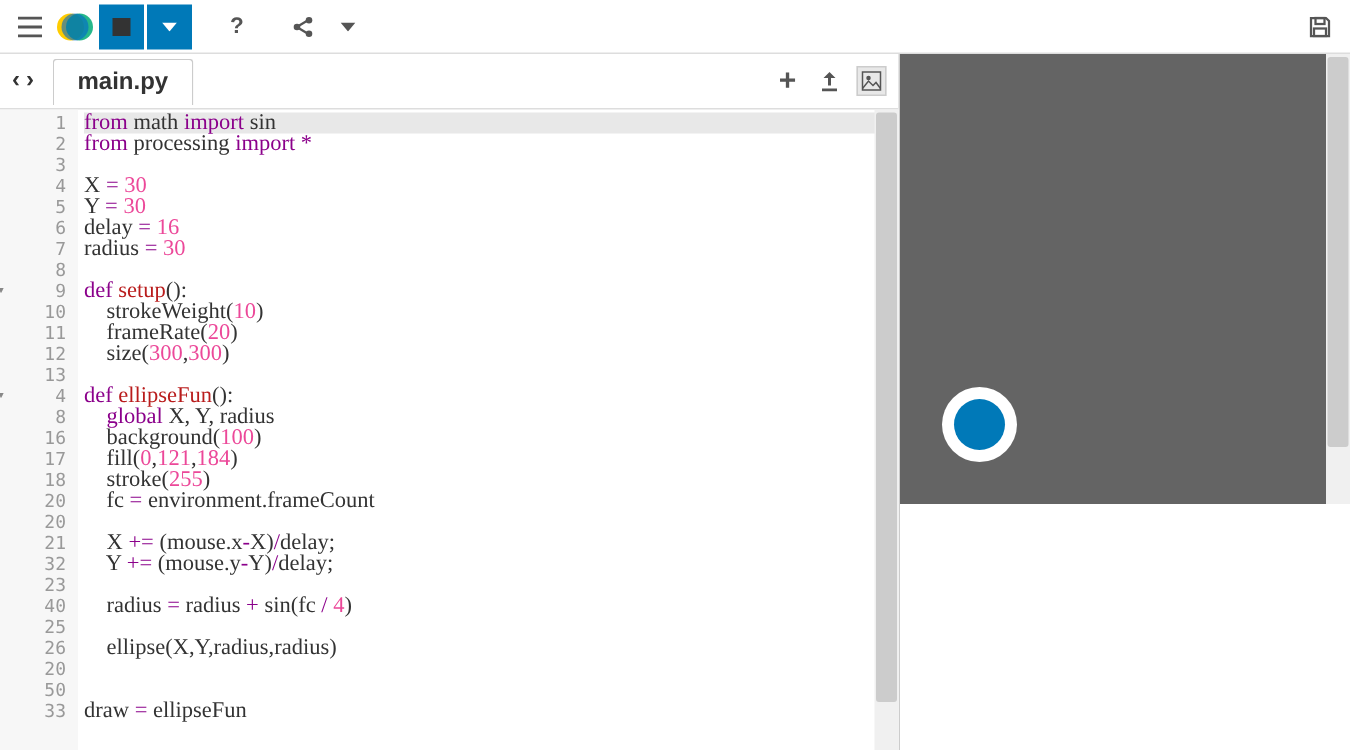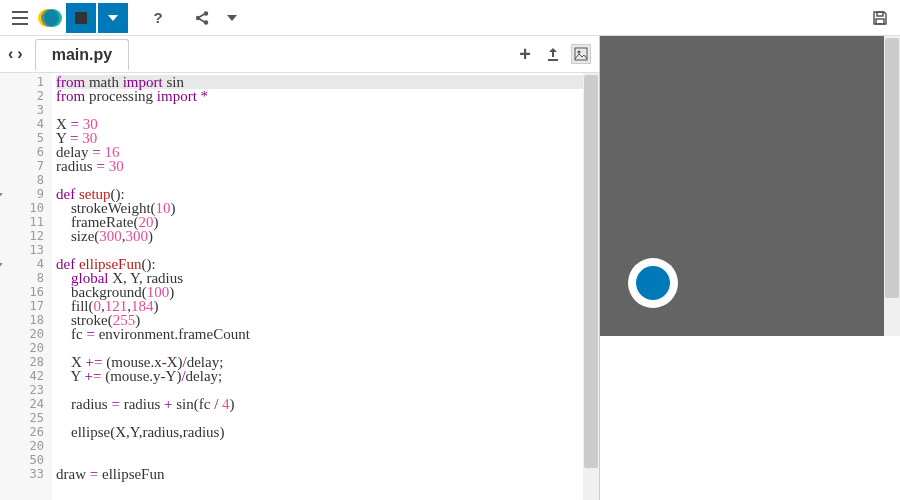--- a/index.html
+++ b/index.html
@@ -136,24 +136,24 @@
           <div>11</div>
           <div>12</div>
           <div>13</div>
           <div class="fold">4</div>
           <div>8</div>
           <div>16</div>
           <div>17</div>
           <div>18</div>
           <div>20</div>
           <div>20</div>
-          <div>28</div>
-          <div>42</div>
+          <div>21</div>
+          <div>32</div>
           <div>23</div>
-          <div>24</div>
+          <div>40</div>
           <div>25</div>
           <div>26</div>
           <div>20</div>
           <div>50</div>
           <div>33</div>
         </div>
       <div class="code" id="code"><div class="line"><span class="kw">from</span><span class="id"> math </span><span class="kw">import</span><span class="id"> sin</span></div><div class="line"><span class="kw">from</span><span class="id"> processing </span><span class="kw">import</span><span class="id"> </span><span class="op">*</span></div><div class="line">&nbsp;</div><div class="line"><span class="id">X </span><span class="op">=</span><span class="id"> </span><span class="num">30</span></div><div class="line"><span class="id">Y </span><span class="op">=</span><span class="id"> </span><span class="num">30</span></div><div class="line"><span class="id">delay </span><span class="op">=</span><span class="id"> </span><span class="num">16</span></div><div class="line"><span class="id">radius </span><span class="op">=</span><span class="id"> </span><span class="num">30</span></div><div class="line">&nbsp;</div><div class="line"><span class="kw">def</span><span class="id"> </span><span class="fn">setup</span><span class="id">():</span></div><div class="line"><span class="id">    strokeWeight(</span><span class="num">10</span><span class="id">)</span></div><div class="line"><span class="id">    frameRate(</span><span class="num">20</span><span class="id">)</span></div><div class="line"><span class="id">    size(</span><span class="num">300</span><span class="id">,</span><span class="num">300</span><span class="id">)</span></div><div class="line">&nbsp;</div><div class="line"><span class="kw">def</span><span class="id"> </span><span class="fn">ellipseFun</span><span class="id">():</span></div><div class="line"><span class="id">    </span><span class="kw">global</span><span class="id"> X, Y, radius</span></div><div class="line"><span class="id">    background(</span><span class="num">100</span><span class="id">)</span></div><div class="line"><span class="id">    fill(</span><span class="num">0</span><span class="id">,</span><span class="num">121</span><span class="id">,</span><span class="num">184</span><span class="id">)</span></div><div class="line"><span class="id">    stroke(</span><span class="num">255</span><span class="id">)</span></div><div class="line"><span class="id">    fc </span><span class="op">=</span><span class="id"> environment.frameCount</span></div><div class="line">&nbsp;</div><div class="line"><span class="id">    X </span><span class="op">+=</span><span class="id"> (mouse.x</span><span class="op">-</span><span class="id">X)</span><span class="op">/</span><span class="id">delay;</span></div><div class="line"><span class="id">    Y </span><span class="op">+=</span><span class="id"> (mouse.y</span><span class="op">-</span><span class="id">Y)</span><span class="op">/</span><span class="id">delay;</span></div><div class="line">&nbsp;</div><div class="line"><span class="id">    radius </span><span class="op">=</span><span class="id"> radius </span><span class="op">+</span><span class="id"> sin(fc </span><span class="op">/</span><span class="id"> </span><span class="num">4</span><span class="id">)</span></div><div class="line">&nbsp;</div><div class="line"><span class="id">    ellipse(X,Y,radius,radius)</span></div><div class="line">&nbsp;</div><div class="line">&nbsp;</div><div class="line"><span class="id">draw </span><span class="op">=</span><span class="id"> ellipseFun</span></div></div>
       <div class="scrollbar">
           <div class="scroll-thumb"></div>
         </div>

